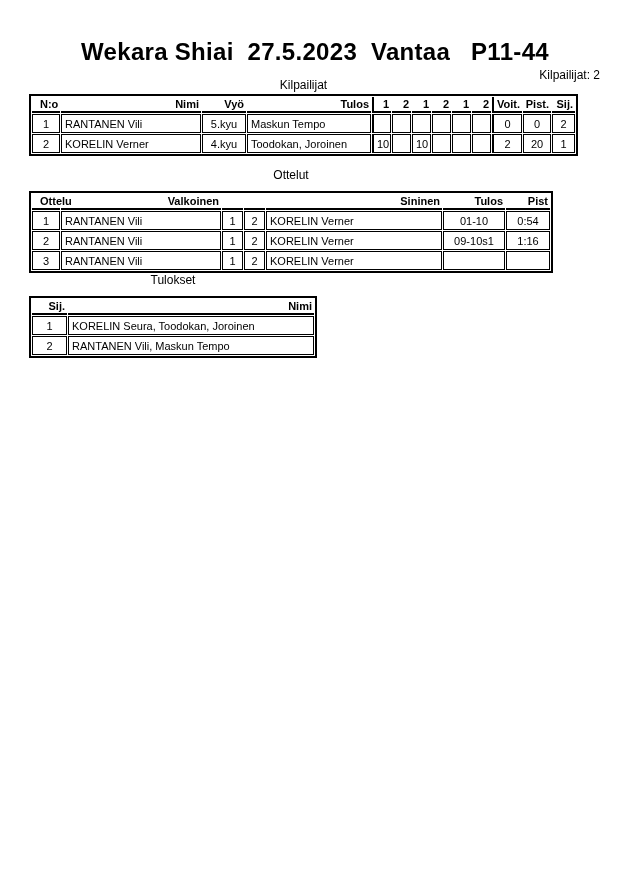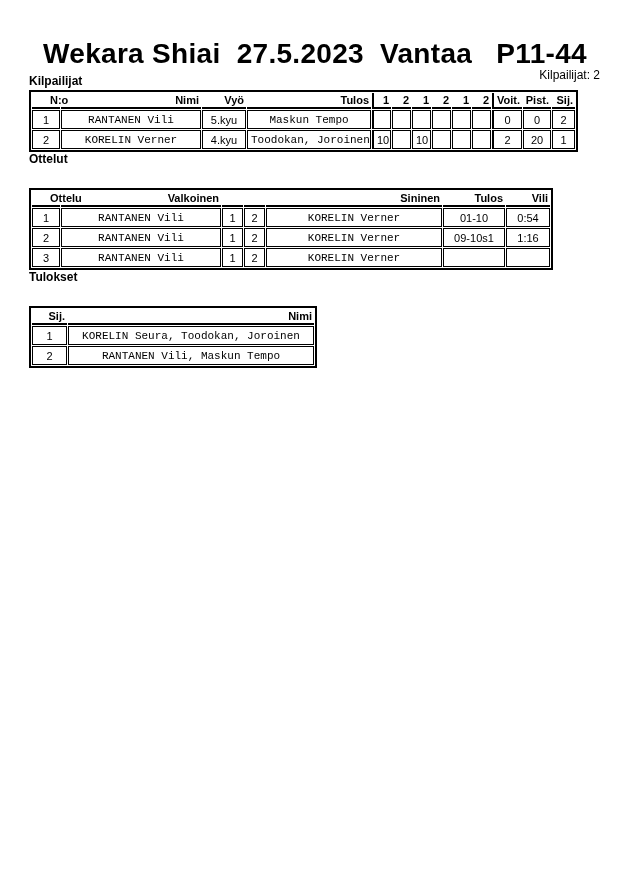--- a/index.html
+++ b/index.html
@@ -3,33 +3,33 @@
 <meta charset="utf-8">
 <style>
   html, body { margin: 0; padding: 0; }
   body {
     width: 630px; height: 891px;
     background: #ffffff; color: #000000;
     font-family: "Liberation Sans", sans-serif;
     position: relative; overflow: hidden;
   }
   .page-title {
-    margin: 38px 0 4px 0;
+    margin: 38px 0 12px 0;
     text-align: center;
-    font-size: 28px; font-weight: bold;
+    font-size: 24px; font-weight: bold;
     white-space: pre; letter-spacing: 0.3px;
   }
   .subheader-row {
     position: relative;
     width: 549px; margin: 3px 0 0 29px;
     height: 16px;
   }
   .section-heading {
-    font-size: 12px; font-weight: bold;
-    text-align: left; line-height: 15px;
+    font-size: 12px; font-weight: normal;
+    text-align: center; line-height: 15px;
   }
   .competitor-count {
     position: absolute;
     top: 68px; right: 30px;
     font-size: 12px; font-weight: normal;
   }
   table.rpt {
     border-collapse: separate;
     border-spacing: 1px;
     border: 2px solid #000;
@@ -43,30 +43,30 @@
     white-space: nowrap; overflow: visible;
     text-align: right;
   }
   .rpt td {
     font-size: 11px; font-weight: normal;
     padding: 0 3px; height: 17px;
     border: 1px solid #000;
     white-space: nowrap; overflow: hidden;
     background: #fff;
   }
-  .rpt .l { text-align: center; font-family: Liberation Mono, monospace; }
+  .rpt .l { text-align: left; }
   .rpt .c { text-align: center; }
   .rpt .r { text-align: center; }
-  .rpt th.flush { text-align: center; padding-left: 18px; }
+  .rpt th.flush { text-align: center; padding-left: 8px; }
   .rpt .group-start { border-left: 2px solid #000; }
   .w1 { width: 549px; }
   .w2 { width: 524px; }
   .w3 { width: 288px; }
-  .mt-sec { }
-  .mt-tbl { margin-top: 21px; }
+  .mt-sec { margin-top: 12px; }
+  .mt-tbl { margin-top: 8px; }
   .heading-block { margin-left: 29px; }
 </style>
 </head>
 <body>
 
 <div class="page-title">Wekara Shiai  27.5.2023  Vantaa   P11-44</div>
 
 <div class="subheader-row">
   <div class="section-heading">Kilpailijat</div>
 </div>
@@ -152,21 +152,21 @@
       <col style="width:44px">
   </colgroup>
   <thead>
     <tr>
       <th class="flush">Ottelu</th>
       <th>Valkoinen</th>
       <th></th>
       <th></th>
       <th>Sininen</th>
       <th>Tulos</th>
-      <th>Vili</th>
+      <th>Pist</th>
     </tr>
   </thead>
   <tbody>
     <tr>
       <td class="c">1</td>
       <td class="l">RANTANEN Vili</td>
       <td class="c">1</td>
       <td class="c">2</td>
       <td class="l">KORELIN Verner</td>
       <td class="c">01-10</td>

